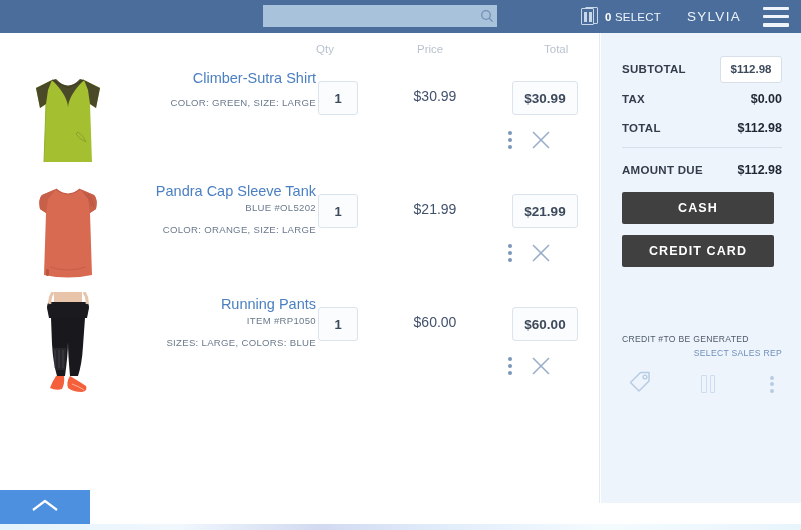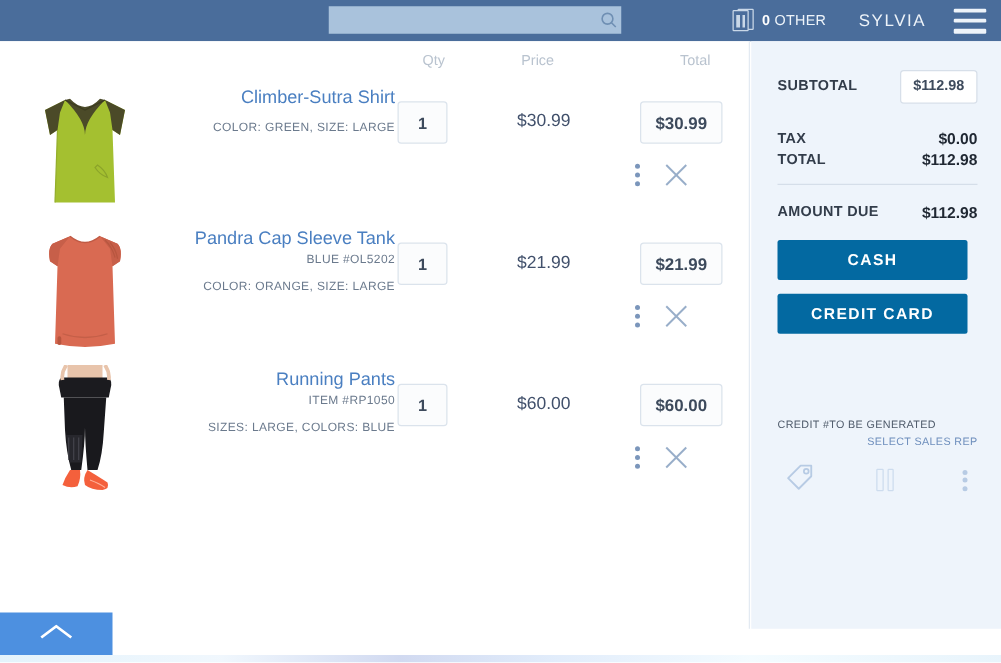--- a/index.html
+++ b/index.html
@@ -55,21 +55,21 @@
 
   
   .cart {
     position:absolute; left:0; top:33px; width:600px; height:470px;
     background:#fff; border-right:1px solid #e3eaf2;
   }
   .col-heads {
     position:absolute; top:10px; left:0; width:600px; height:18px;
   }
   .col-head { position:absolute; font-size:11.5px; color:#b9c3cf; }
-  .ch-qty   { left:338px; }
+  .ch-qty   { left:316px; }
   .ch-price { left:417px; }
   .ch-total { left:544px; }
 
   .rows { position:absolute; top:28px; left:0; width:600px; }
   .row { position:relative; height:113px; }
 
   .thumb {
     position:absolute; left:22px; top:5px; width:92px; height:103px;
     overflow:hidden; background:#fff;
   }
@@ -121,33 +121,33 @@
     position:absolute; left:601px; top:33px; width:200px; height:470px;
     background:#eef4fb;
   }
   .tot-row {
     position:absolute; left:21px; width:160px; display:flex;
     align-items:center; justify-content:space-between;
   }
   .tot-label { font-size:11.5px; color:#323c4a; font-weight:700; letter-spacing:.3px; }
   .tot-val { font-size:12.5px; color:#1f2732; font-weight:700; }
   .r-sub   { top:22px; height:28px; }
-  .r-tax   { top:59px;margin-top:12px; }
+  .r-tax   { top:59px; }
   .r-total { top:88px; }
   .r-due   { top:130px; }
   .sub-box {
     width:62px; height:27px; border:1px solid #d7dfe9; border-radius:3px; background:#fff;
     display:flex; align-items:center; justify-content:center;
     font-size:11.5px; color:#3d4a5c; font-weight:700;
   }
   .divider { position:absolute; left:21px; top:114px; width:160px; height:1px; background:#d5dee9; }
 
   .btn-primary {
     position:absolute; left:21px; width:152px; height:32px; border:0; border-radius:2px;
-    background:#0369a1; color:#fff; font-family:"Liberation Sans", sans-serif;
+    background:#404040; color:#fff; font-family:"Liberation Sans", sans-serif;
     font-size:12.5px; font-weight:700; letter-spacing:1.1px; cursor:pointer;
   }
   .btn-cash { top:159px; }
   .btn-card { top:202px; }
   .other-pay {
     position:absolute; left:21px; top:247px; width:160px; height:33px;
     border:1px solid #c9d4e2; border-radius:3px; background:#f7fafd;
     display:flex; align-items:center; justify-content:space-between; padding:0 11px;
     cursor:pointer;
   }
@@ -205,21 +205,21 @@
         <span class="saved-icon">
           <span class="card c1"></span>
           <span class="card c2"></span>
           <span class="bars">
               <i></i>
               <i></i>
             </span>
         </span>
         <span class="saved-text">
           <b>0</b>
-          <span>OTHER</span>
+          <span>SELECT</span>
         </span>
       </div>
       <div class="user-name">SYLVIA</div>
       <div class="menu-icon">
         <i></i>
           <i></i>
           <i></i>
       </div>
     </div>
   </div>

